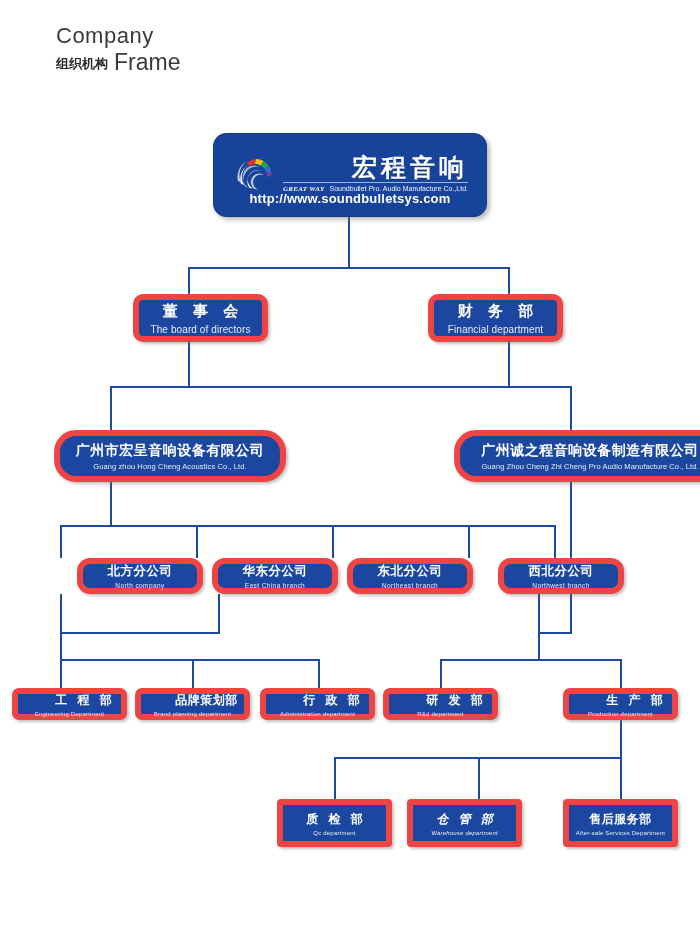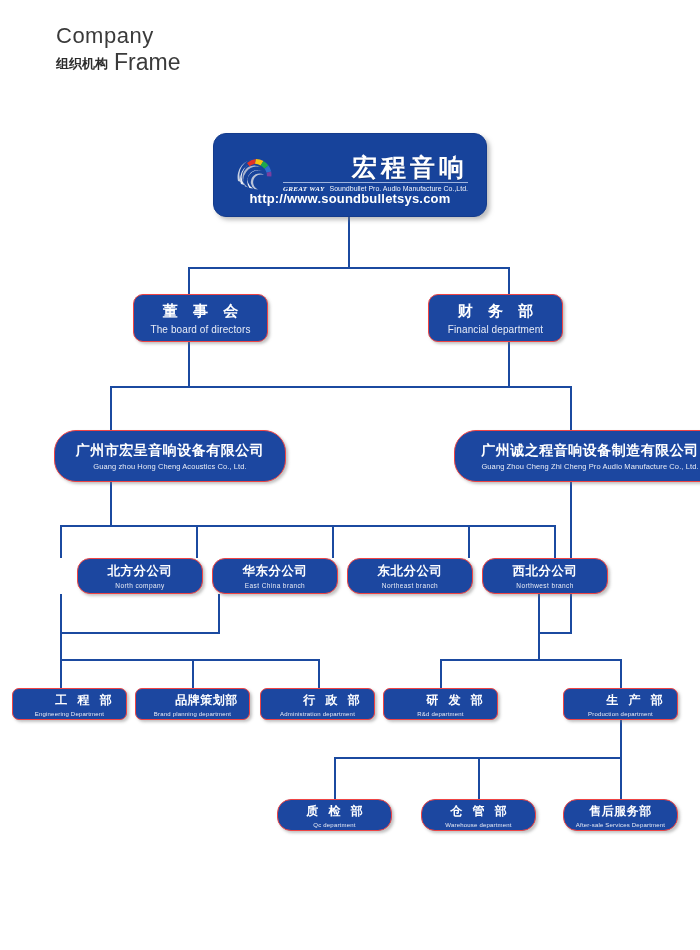--- a/index.html
+++ b/index.html
@@ -21,21 +21,21 @@
   
   .line{position:absolute;background:#1b4aa0;}
   .vline{width:2px;}
   .hline{height:2px;}
 
   
   .node{
     position:absolute;box-sizing:border-box;
     background:#1c47a0;
     border-radius:9px;
-    border:1px solid #ef4444;
+    border:6px solid #ef4444;
     display:flex;flex-direction:column;align-items:center;justify-content:center;
     box-shadow:2px 2px 3px rgba(120,120,120,.45);
     color:#ffffff;text-align:center;
   }
   .node .cn{
     font-family:"DejaVu Sans",sans-serif;
     font-weight:700;color:#ffffff;white-space:nowrap;
   }
   .node .en{
     font-family:"Liberation Sans",sans-serif;
@@ -56,21 +56,21 @@
   .lvl4{width:126px;height:36px;border-radius:13px;}
   .lvl4 .cn{font-size:12.5px;letter-spacing:.5px;}
   .lvl4 .en{font-size:6.5px;margin-top:2px;letter-spacing:.4px;}
 
   
   .lvl5{width:115px;height:32px;border-radius:7px;}
   .lvl5 .cn{font-size:12px;letter-spacing:3px;text-indent:3px;margin-left:28px;}
   .lvl5 .en{font-size:6px;margin-top:2px;letter-spacing:.2px;}
 
   
-  .lvl6{width:115px;height:32px;border-radius:14px;}
+  .lvl6{width:115px;height:48px;border-radius:4px;}
   .lvl6 .cn{font-size:12px;letter-spacing:3px;text-indent:3px;}
   .lvl6 .en{font-size:6px;margin-top:2px;letter-spacing:.2px;}
 
   
   .logo-node{
     position:absolute;left:213px;top:133px;width:272px;height:82px;
     background:#17439b;border:1px solid #143b8c;border-radius:13px;
     box-shadow:3px 3px 4px rgba(130,130,130,.5);
     display:flex;align-items:center;justify-content:center;
   }
@@ -209,21 +209,21 @@
     <span class="en">North company</span>
   </div>
   <div class="node lvl4" style="left:212px;top:558px;">
     <span class="cn">华东分公司</span>
     <span class="en">East China branch</span>
   </div>
   <div class="node lvl4" style="left:347px;top:558px;">
     <span class="cn">东北分公司</span>
     <span class="en">Northeast branch</span>
   </div>
-  <div class="node lvl4" style="left:482px;top:558px;">
+  <div class="node lvl4" style="left:498px;top:558px;">
     <span class="cn">西北分公司</span>
     <span class="en">Northwest branch</span>
   </div>
 
   <div class="node lvl5" style="left:12px;top:688px;">
     <span class="cn">工 程 部</span>
     <span class="en">Engineering Department</span>
   </div>
   <div class="node lvl5" style="left:135px;top:688px;">
     <span class="cn" style="letter-spacing:.5px;text-indent:0;">品牌策划部</span>
@@ -239,21 +239,21 @@
   </div>
   <div class="node lvl5" style="left:563px;top:688px;">
     <span class="cn">生 产 部</span>
     <span class="en">Production department</span>
   </div>
 
   <div class="node lvl6" style="left:277px;top:799px;">
     <span class="cn">质 检 部</span>
     <span class="en">Qc department</span>
   </div>
-  <div class="node lvl6" style="left:421px;top:799px;">
+  <div class="node lvl6" style="left:407px;top:799px;font-style:italic;">
     <span class="cn">仓 管 部</span>
     <span class="en">Warehouse department</span>
   </div>
   <div class="node lvl6" style="left:563px;top:799px;">
     <span class="cn" style="letter-spacing:.5px;text-indent:0;">售后服务部</span>
     <span class="en">After-sale Services Department</span>
   </div>
 
 </div>
 

